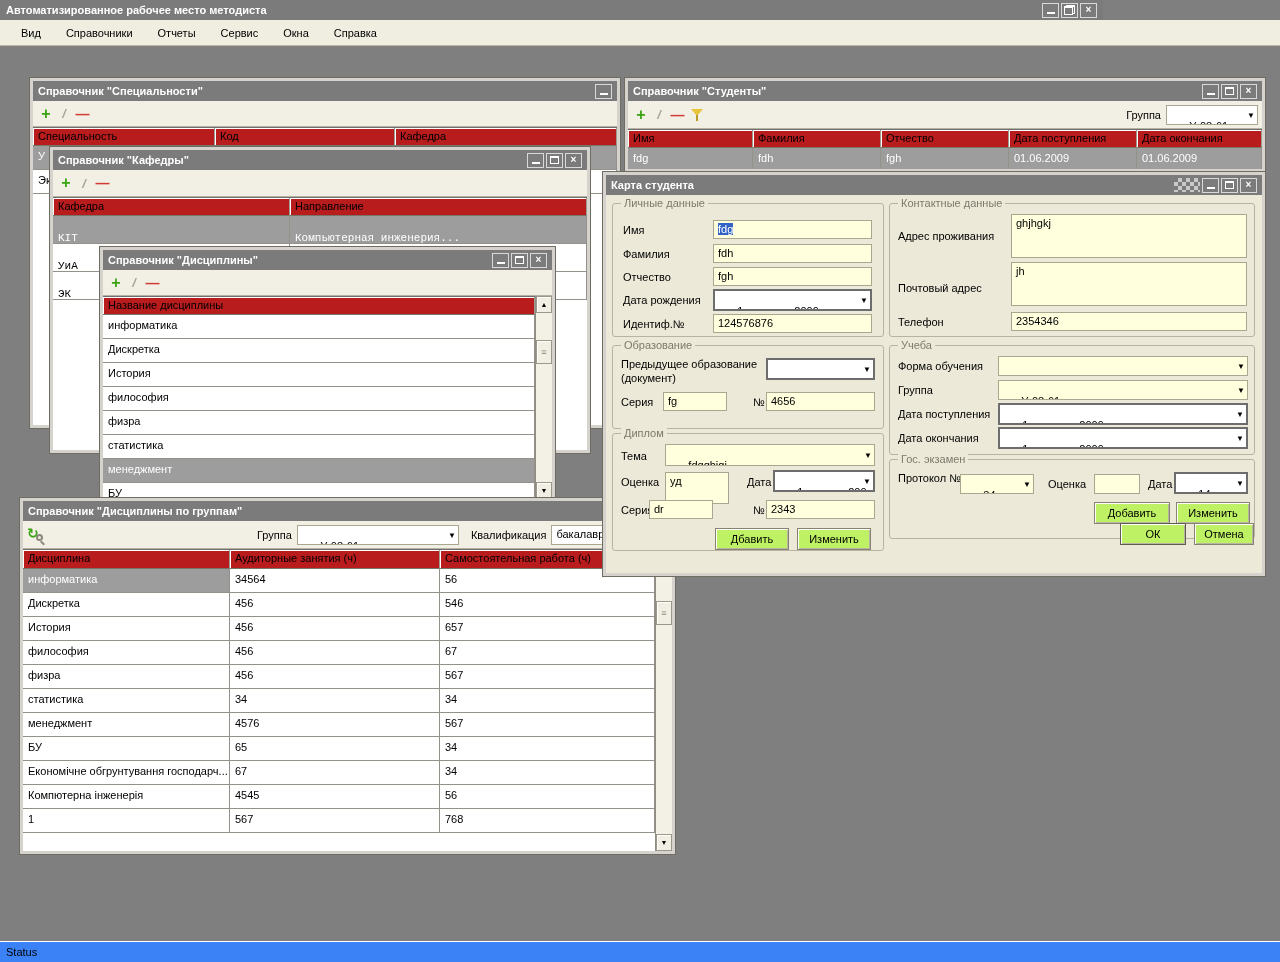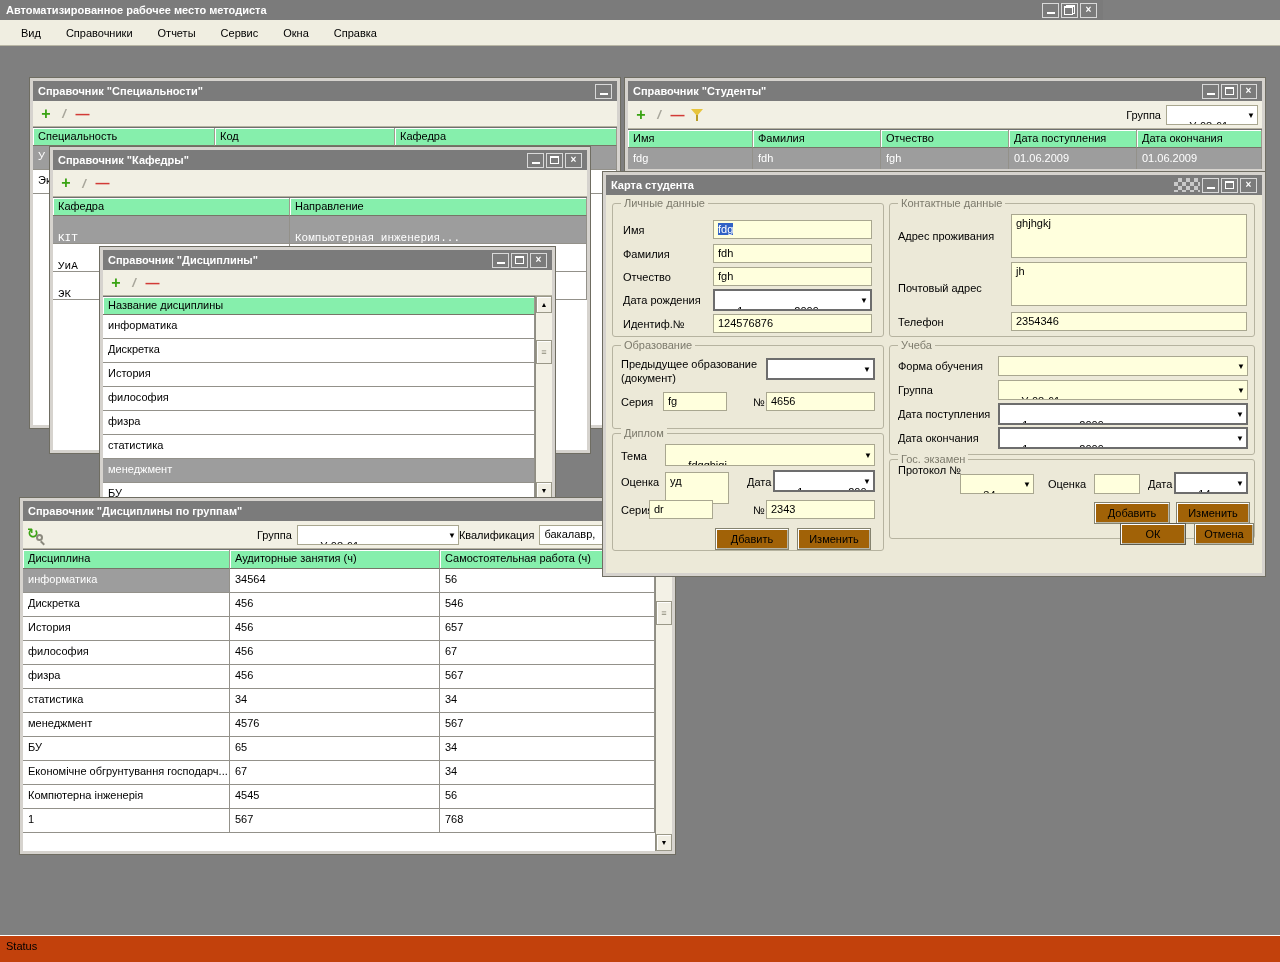--- a/index.html
+++ b/index.html
@@ -15,21 +15,21 @@
   .ic-min { width:8px; height:2px; background:#fff; margin-top:6px; }
   .ic-max { width:9px; height:8px; border:1px solid #fff; border-top-width:2px; }
   .ic-restore { position:relative; width:11px; height:10px; }
   .ic-restore::before { content:""; position:absolute; right:0; top:0; width:7px; height:6px; border:1px solid #fff; border-top-width:2px; }
   .ic-restore::after  { content:""; position:absolute; left:0; bottom:0; width:7px; height:6px; border:1px solid #fff; border-top-width:2px; background:#7b7b7b; }
 
   .menubar { position:absolute; top:20px; left:0; width:1280px; height:26px; background:#f0eee1;
     border-bottom:1px solid #b9b6a5; display:flex; align-items:center; padding-left:12px; }
   .mitem { padding:3px 9px; margin-right:7px; }
   .mdi { position:absolute; top:47px; left:0; width:1280px; height:894px; background:#7f7f7f; }
-  .statusbar { position:absolute; left:0; bottom:0; width:1280px; height:27px; background:#c2410c;
+  .statusbar { position:absolute; left:0; bottom:0; width:1280px; height:21px; background:#3b82f6;
     border-top:1px solid #fff; padding:4px 6px; }
 
   
   .win { position:absolute; background:#ece9d8; border:3px solid #d6d3ce; box-shadow:0 0 0 1px #6f6d62; }
   .wt { position:absolute; top:0; left:0; right:0; height:20px; background:#7b7b7b; color:#fff;
     font-weight:bold; display:flex; align-items:center; padding:0 5px; overflow:hidden; }
   .wtools { position:absolute; top:20px; left:0; right:0; background:#f2f0e4; border-bottom:1px solid #b5b2a1;
     display:flex; align-items:center; padding:0 4px; }
   .ti { width:18px; height:18px; display:flex; align-items:center; justify-content:center;
     font:bold 14px/1 "Liberation Sans",sans-serif; }
@@ -39,21 +39,21 @@
   .funnel { position:relative; width:16px; height:16px; margin-left:4px; }
   .funnel::before { content:""; position:absolute; left:1px; top:2px; border-left:6px solid transparent;
     border-right:6px solid transparent; border-top:7px solid #e7c43c; }
   .funnel::after { content:""; position:absolute; left:6px; top:8px; width:2px; height:6px; background:#b99c27; }
   .rsicon { position:relative; width:18px; height:18px; }
   .rsicon .arr { position:absolute; left:0; top:-2px; color:#3aa313; font:bold 14px/18px "DejaVu Sans",sans-serif; }
   .rsicon .glass { position:absolute; right:2px; bottom:3px; width:7px; height:7px; border:2px solid #8b897d; border-radius:50%; }
   .rsicon .handle { position:absolute; right:0; bottom:0; width:5px; height:2px; background:#8b897d; transform:rotate(45deg); }
 
   .grid { position:absolute; left:0; right:0; bottom:0; background:#fff; border-top:1px solid #6f6f6f; overflow:hidden; }
-  .hrow { display:flex; background:#86efac; }
+  .hrow { display:flex; background:#b91c1c; }
   .hcell { height:18px; padding:2px 5px; border-right:1px solid #9d9b8d; border-bottom:1px solid #777568;
     box-shadow:inset 1px 1px 0 #fff; white-space:nowrap; overflow:hidden; }
   .r { display:flex; height:24px; background:#fff; }
   .c { padding:4px 5px; border-right:1px solid #93918a; border-bottom:1px solid #93918a;
     white-space:nowrap; overflow:hidden; }
   .sel { background:#9d9d9d; color:#fff; }
 
   .sb { position:absolute; width:17px; background:#f3f1e6; border-left:1px solid #8f8d82; }
   .sb .ar { position:absolute; left:0; width:16px; height:17px; background:#f1efe4; border:1px solid #9a9888;
     box-shadow:inset 1px 1px 0 #fff; display:flex; align-items:center; justify-content:center; font-size:7px; }
@@ -62,21 +62,21 @@
 
   .combo { position:absolute; border:2px solid #6d6d6d; background:#fff; padding:2px 16px 2px 4px;
     white-space:pre; overflow:hidden; }
   .combo .arr { position:absolute; right:2px; top:50%; transform:translateY(-50%); font-size:8px; }
   .combo.yl { background:#ffffdd; border:1px solid #a9a790; }
   .combo.wh1 { background:#fff; border:1px solid #a9a790; }
   .inp { position:absolute; background:#ffffdd; border:1px solid #a9a790; padding:2px 4px;
     white-space:nowrap; overflow:hidden; }
   .inp.white { background:#fff; }
   .ta { position:absolute; background:#ffffdd; border:1px solid #a9a790; padding:2px 4px; overflow:hidden; }
-  .btn { position:absolute; background:#a16207; border:1px solid #85836f;
+  .btn { position:absolute; background:#bef264; border:1px solid #85836f;
     box-shadow:inset 1px 1px 0 #fff, inset -1px -1px 0 #b8b5a5;
     display:flex; align-items:center; justify-content:center; }
   .grp { position:absolute; border:1px solid #b6b3a0; border-radius:3px; }
   .grp > .lg { position:absolute; top:-7px; left:8px; background:#ece9d8; padding:0 3px; color:#7c7a6c; }
   .lbl { position:absolute; white-space:nowrap; }
   .tsel { background:#3162c5; color:#fff; }
   .checker { position:absolute; right:62px; top:3px; width:26px; height:14px;
     background-image:linear-gradient(45deg,#c9c9c9 25%,transparent 25%,transparent 75%,#c9c9c9 75%),
                      linear-gradient(45deg,#c9c9c9 25%,transparent 25%,transparent 75%,#c9c9c9 75%);
     background-size:8px 8px; background-position:0 0,4px 4px; }
@@ -331,21 +331,21 @@
     <span class="rsicon">
       <span class="arr">↻</span>
         <span class="glass"></span>
         <span class="handle"></span>
     </span>
     <span style="margin-left:212px;">Группа</span>
     <span class="combo wh1" style="width:162px;height:20px;margin-left:5px;">
       <span>У-08-61</span>
       <span class="arr">▼</span>
     </span>
-    <span style="">Квалификация</span>
+    <span style="margin-left:12px;">Квалификация</span>
     <span class="inp white" style="position:relative;width:110px;height:20px;margin-left:5px;">бакалавр,</span>
   </div>
   <div class="grid">
     <div class="hrow">
       <span class="hcell gd-c1" style="height:19px;">Дисциплина</span>
       <span class="hcell gd-c2" style="height:19px;">Аудиторные занятия (ч)</span>
       <span class="hcell gd-c3" style="height:19px;">Самостоятельная работа (ч)</span>
     </div>
     <div class="r">
       <span class="c gd-c1 sel">информатика</span>
@@ -509,21 +509,21 @@
     </span>
     <span class="lbl" style="left:8px;top:86px;">Дата окончания</span>
     <span class="combo" style="left:108px;top:81px;width:250px;height:22px;">
       <span>1    июня    2009 г.</span>
       <span class="arr">▼</span>
     </span>
   </div>
 
   <div class="grp" id="g-exam">
     <span class="lg">Гос. экзамен</span>
-    <span class="lbl" style="left:8px;top:4px;">Протокол №</span>
+    <span class="lbl" style="left:8px;top:12px;">Протокол №</span>
     <span class="combo yl" style="left:70px;top:14px;width:74px;height:20px;">
       <span>34</span>
       <span class="arr">▼</span>
     </span>
     <span class="lbl" style="left:158px;top:18px;">Оценка</span>
     <span class="inp" style="left:204px;top:14px;width:46px;height:20px;"></span>
     <span class="lbl" style="left:258px;top:18px;">Дата</span>
     <span class="combo" style="left:284px;top:12px;width:74px;height:22px;">
       <span>14   июля</span>
       <span class="arr">▼</span>

